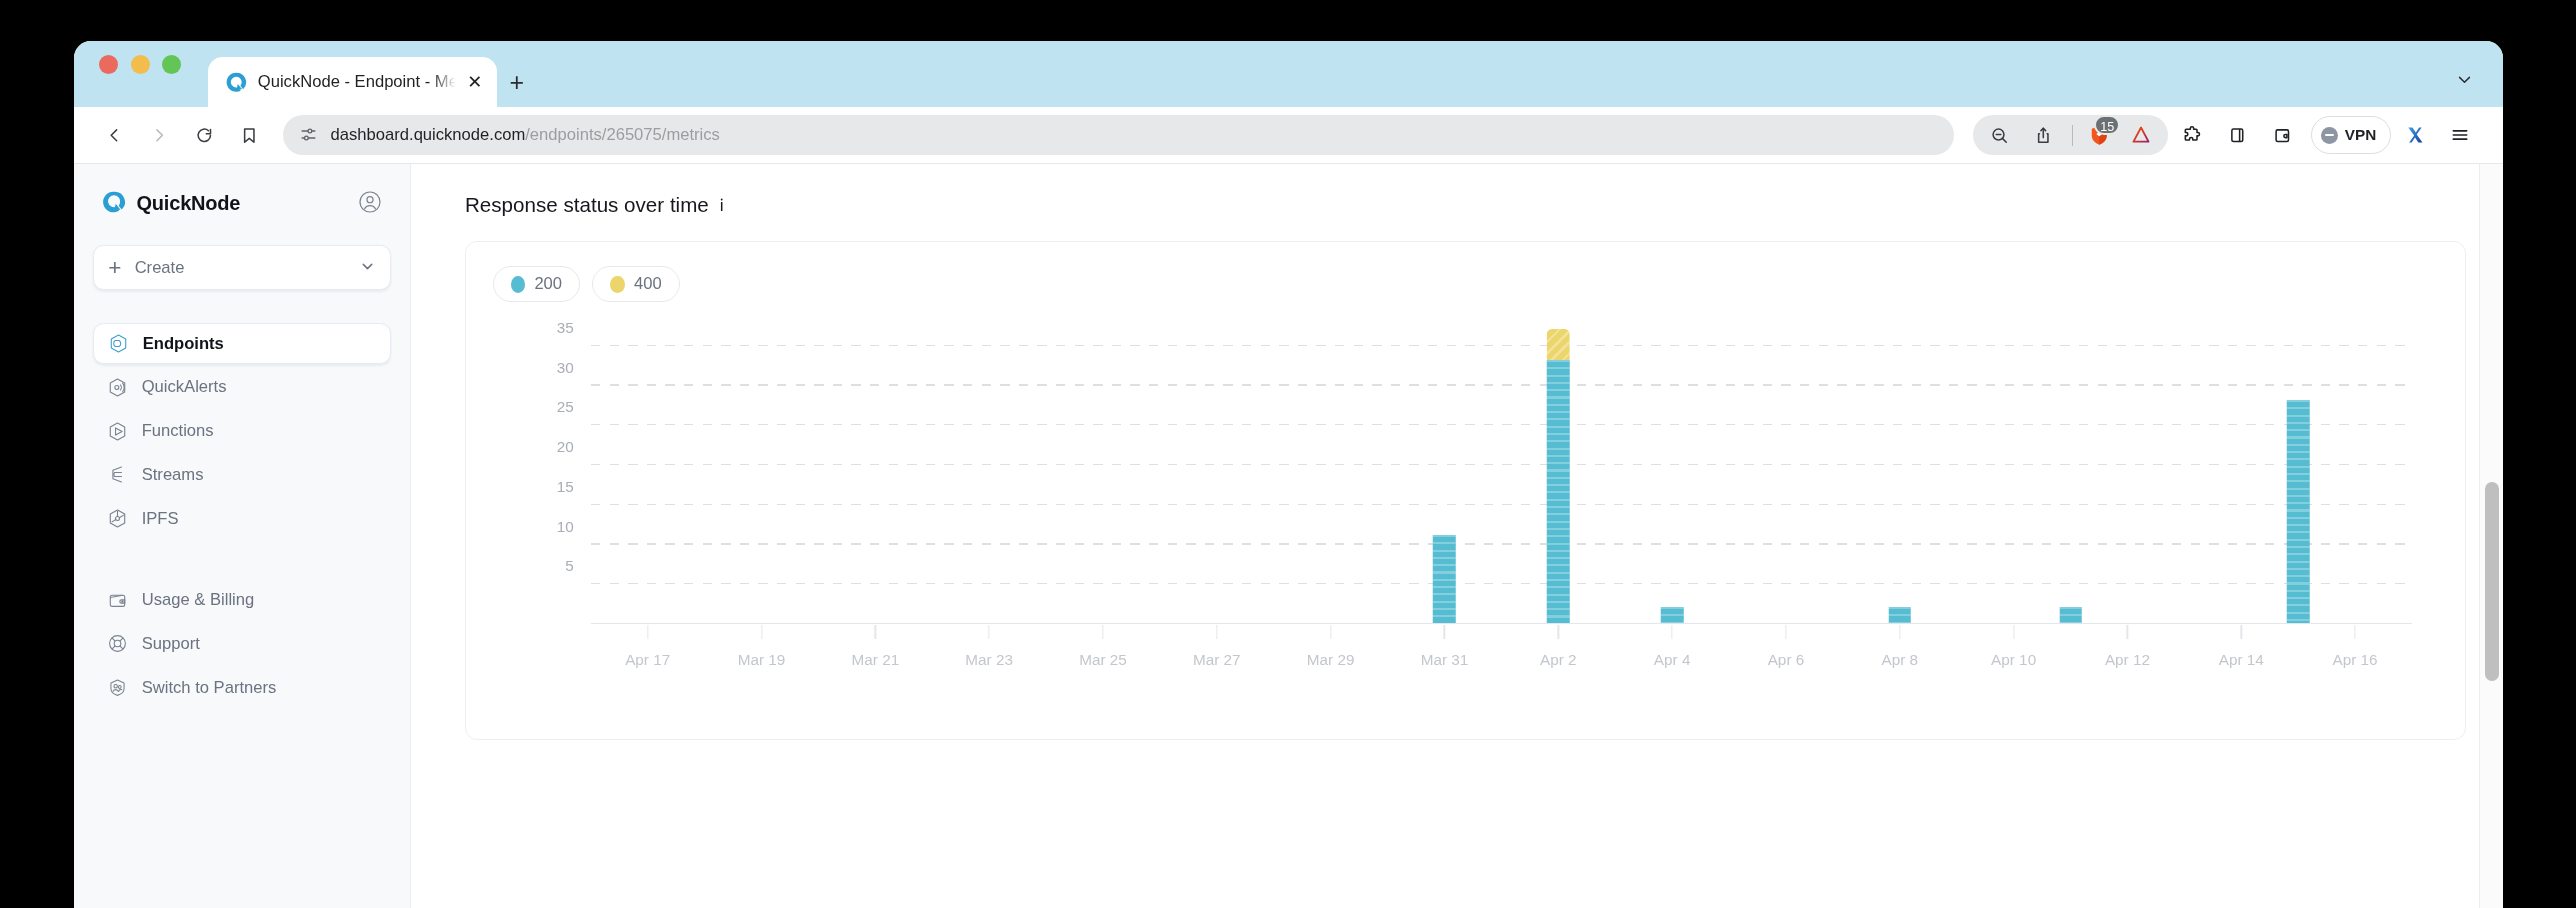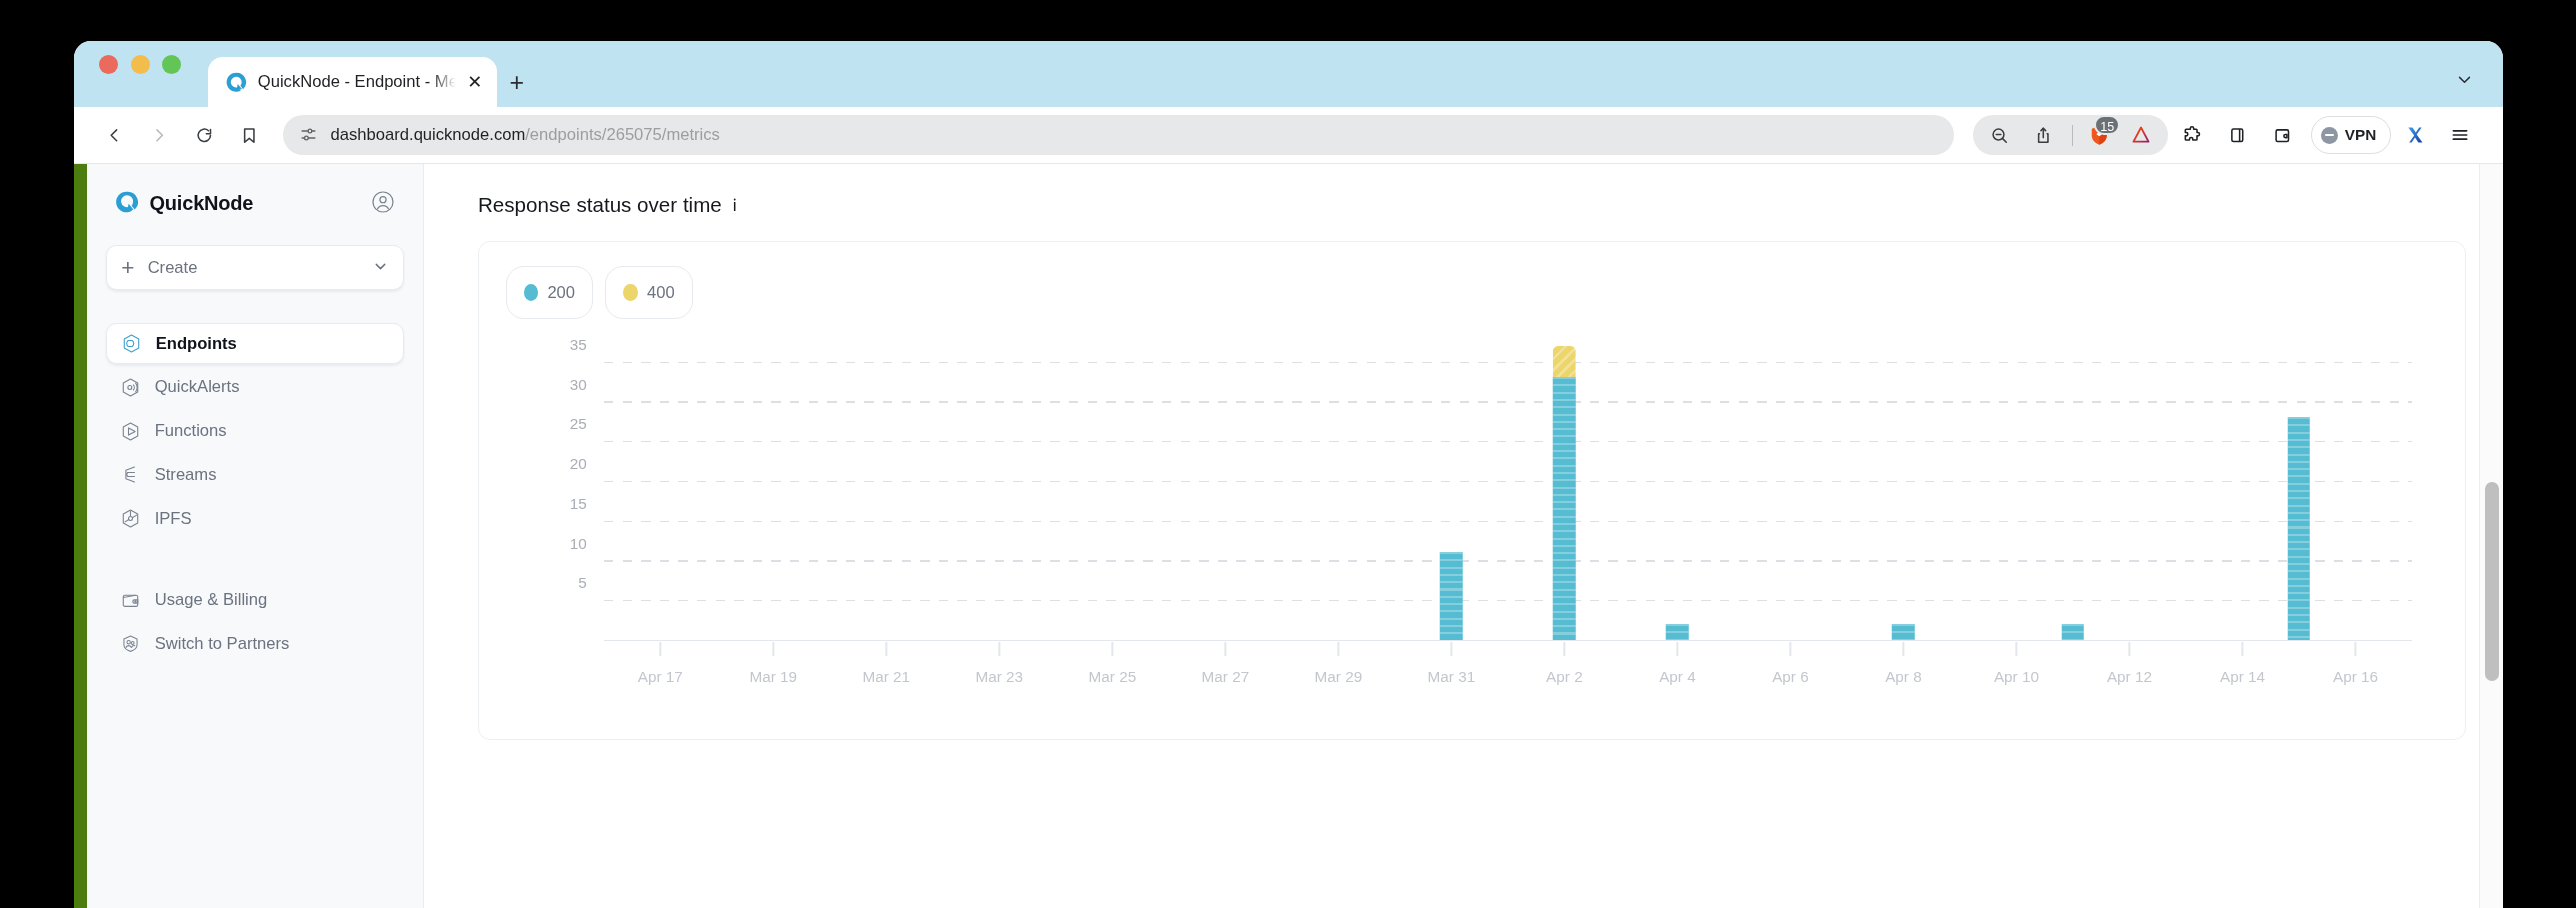--- a/index.html
+++ b/index.html
@@ -137,23 +137,22 @@
   }
   .vpn-dot::after {
     content: ""; position: absolute; left: 4px; top: 7.3px;
     width: 9.3px; height: 2.7px; background: #fff; border-radius: 1.3px;
   }
 
   
   .page {
     display: flex;
     height: calc(909px - 41px - 66px - 57px);
-    background: #4d7c0f;
+    background: #15803d;
     position: relative;
-    padding-left: 13px;
   }
 
   
   .sidebar {
     width: 337px;
     flex: 0 0 337px;
     background: #f7f9fb;
     border-right: 0.7px solid #e9edf1;
     padding: 21px 18.6px 0 18.6px;
   }
@@ -222,21 +221,21 @@
     border: 0.7px solid #eceff2;
     border-radius: 12px;
     background: #fff;
     height: 499px;
     padding: 24px 26.5px 0 26.5px;
     position: relative;
   }
   .legend { display: flex; gap: 12px; margin-bottom: 12px; }
   .legend-pill {
     display: flex; align-items: center; gap: 9.3px;
-    height: 53px; padding: 0 17px;
+    height: 36px; padding: 0 17px;
     border: 0.7px solid #e6e9ed;
     border-radius: 18px;
   }
   .legend-pill .swatch { width: 14.6px; height: 17px; border-radius: 7.3px / 8.6px; }
   .legend-pill .lbl { font-size: 16.6px; color: #6b7280; }
 
   
   .chart {
     position: relative;
     height: 371px;
@@ -560,20 +559,33 @@
           <svg viewBox="0 0 32 32" width="21" height="21" fill="none" stroke="#7b8290" stroke-width="1.7" stroke-linejoin="round">
             <rect x="5" y="8" width="22" height="17" rx="2.5"></rect>
               <path d="M5 11.5 24 8"></path>
             <path d="M22 15h5v5h-5a2.5 2.5 0 0 1 0-5Z"></path>
               <circle cx="23.6" cy="17.5" r="1"></circle>
           </svg>
         </span>
         <span class="label">Usage &amp; Billing</span>
       </div>
 
+      <div class="nav-item">
+        <span class="ico">
+          <svg viewBox="0 0 32 32" width="21" height="21" fill="none" stroke="#7b8290" stroke-width="1.7">
+            <circle cx="16" cy="16" r="12"></circle>
+              <circle cx="16" cy="16" r="5"></circle>
+            <line x1="7.5" y1="7.5" x2="12.4" y2="12.4"></line>
+              <line x1="19.6" y1="19.6" x2="24.5" y2="24.5"></line>
+            <line x1="24.5" y1="7.5" x2="19.6" y2="12.4"></line>
+              <line x1="12.4" y1="19.6" x2="7.5" y2="24.5"></line>
+          </svg>
+        </span>
+        <span class="label">Support</span>
+      </div>
 
 
       <div class="nav-item">
         <span class="ico">
           <svg viewBox="0 0 32 32" width="21" height="21" fill="none" stroke="#7b8290" stroke-width="1.6" stroke-linejoin="round">
             <path d="M16 4.5 26 9v9c0 5-4.5 8.4-10 10-5.5-1.6-10-5-10-10V9l10-4.5Z"></path>
             <circle cx="13.2" cy="14" r="2.6"></circle>
               <circle cx="19.4" cy="15.2" r="2.1"></circle>
             <path d="M8.8 22.5a4.6 4.6 0 0 1 8.8 0"></path>
               <path d="M17.6 22.5a3.8 3.8 0 0 1 5.6-3"></path>

